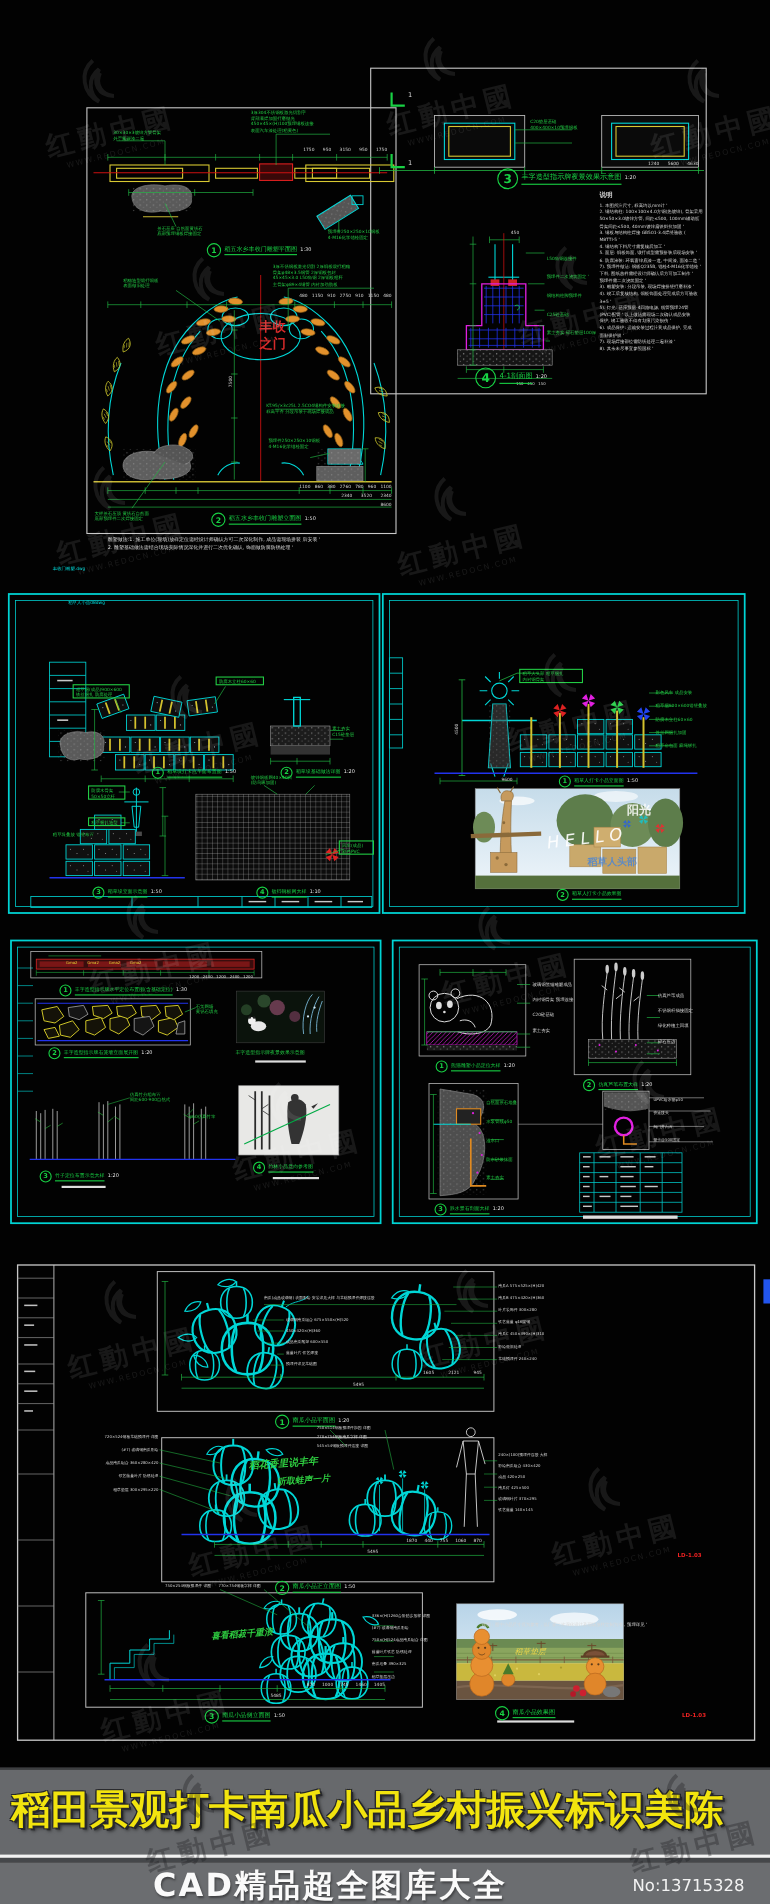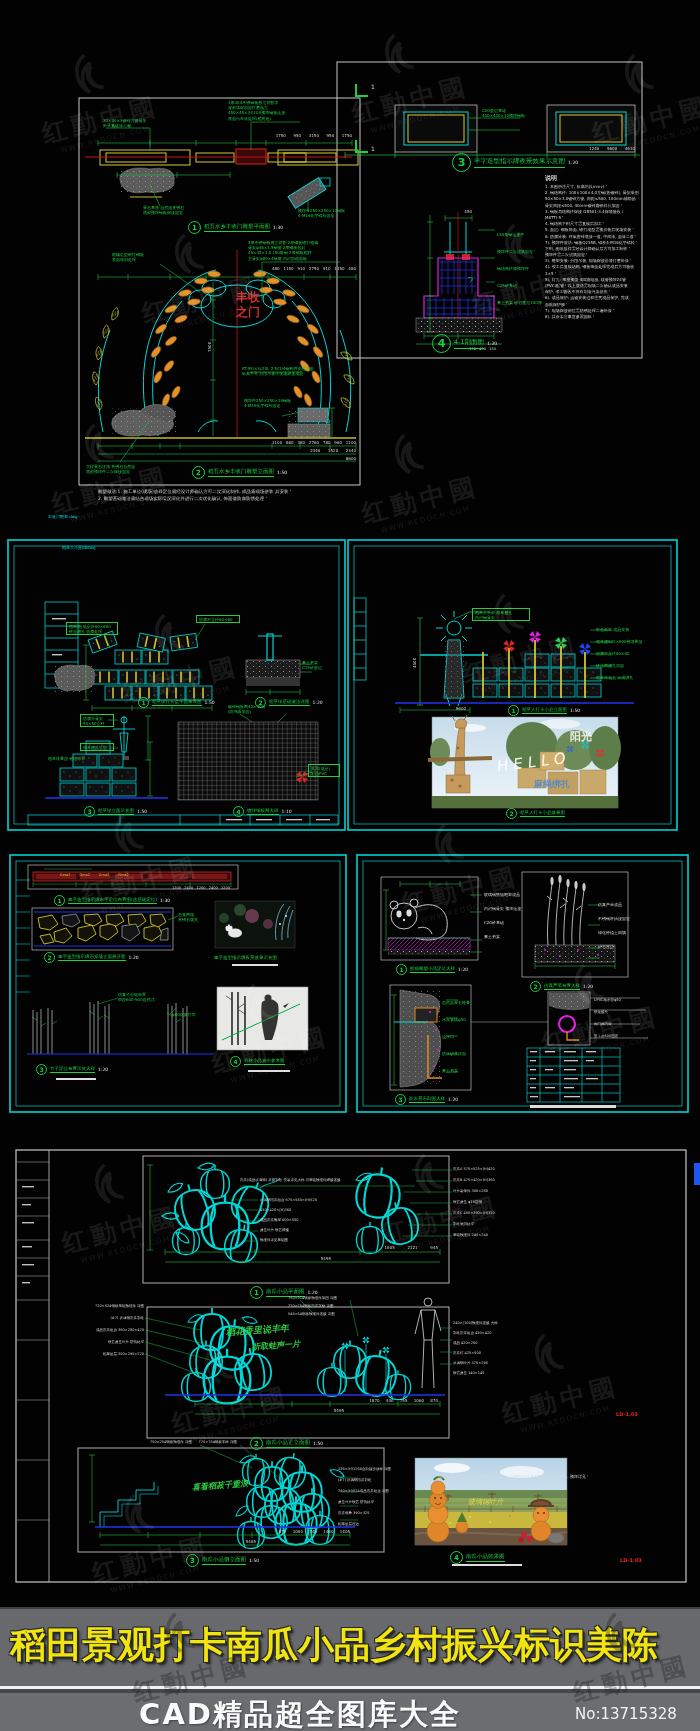--- a/index.html
+++ b/index.html
@@ -815,21 +815,21 @@
 稻草帘包面 麻绳绑扎</div>
 <div class="lbl w f4 rot" style="left:412px;top:668px">4500</div>
 <div class="lbl w f4 ctr" style="left:420px;top:706px;width:46px">9600</div>
 <div class="fig sm" style="left:508px;top:705px">
   <span class="circ">1</span>
   <span class="ft">稻草人打卡小品立面图</span>
   <span class="fs">1:50</span>
 </div>
 <div class="lbl" style="left:497px;top:752px;width:90px;color:#fff;font-style:italic;font-size:15px;letter-spacing:5px;transform:rotate(-7deg);opacity:0.92">HELLO</div>
 <div class="lbl" style="left:570px;top:730px;color:#fff;font-size:11px;font-weight:bold;opacity:0.85">阳光</div>
-<div class="lbl" style="left:534px;top:779px;color:#5588cc;font-size:9px;font-weight:bold;opacity:0.9">麻绳绑扎</div>
+<div class="lbl" style="left:534px;top:779px;color:#5588cc;font-size:9px;font-weight:bold;opacity:0.9">稻草人头部</div>
 <div class="fig sm" style="left:506px;top:808px">
   <span class="circ">2</span>
   <span class="ft">稻草人打卡小品效果图</span>
   <span class="fs"></span>
 </div>
 
 <div class="lbl y f35 pre" style="left:60px;top:873px;width:160px">Gma2        Gma2        Gma2        Gma2</div>
 <div class="lbl w f35 pre ctr" style="left:40px;top:886px;width:190px">1200   2400   1200   2400   1200</div>
 <div class="fig sm" style="left:54px;top:895px">
   <span class="circ">1</span>
@@ -947,21 +947,21 @@
 南瓜堆叠 390×325
 稻草垫层压边</div>
 <div class="script" style="left:192px;top:1480px;font-size:8px">喜看稻菽千重浪</div>
 <div class="lbl w f4 pre ctr" style="left:100px;top:1529px;width:250px">870     1000     745     1460     1405</div>
 <div class="lbl w f4 ctr" style="left:196px;top:1539px;width:60px">5485</div>
 <div class="fig" style="left:186px;top:1554px">
   <span class="circ">3</span>
   <span class="ft">南瓜小品侧立面图</span>
   <span class="fs">1:50</span>
 </div>
-<div class="lbl" style="left:468px;top:1498px;color:#ead54a;font-size:7px;font-style:italic">玻璃钢叶片</div>
+<div class="lbl" style="left:468px;top:1498px;color:#ead54a;font-size:7px;font-style:italic">稻草垫层</div>
 <div class="fig" style="left:450px;top:1551px">
   <span class="circ">4</span>
   <span class="ft">南瓜小品效果图</span>
   <span class="fs"></span>
 </div>
 <div class="lbl r f5" style="left:620px;top:1557px;font-weight:bold">LD-1.03</div>
 
 <div>
   <div class="wm" style="left:10px;top:50px">
         <svg viewBox="0 0 60 60">

